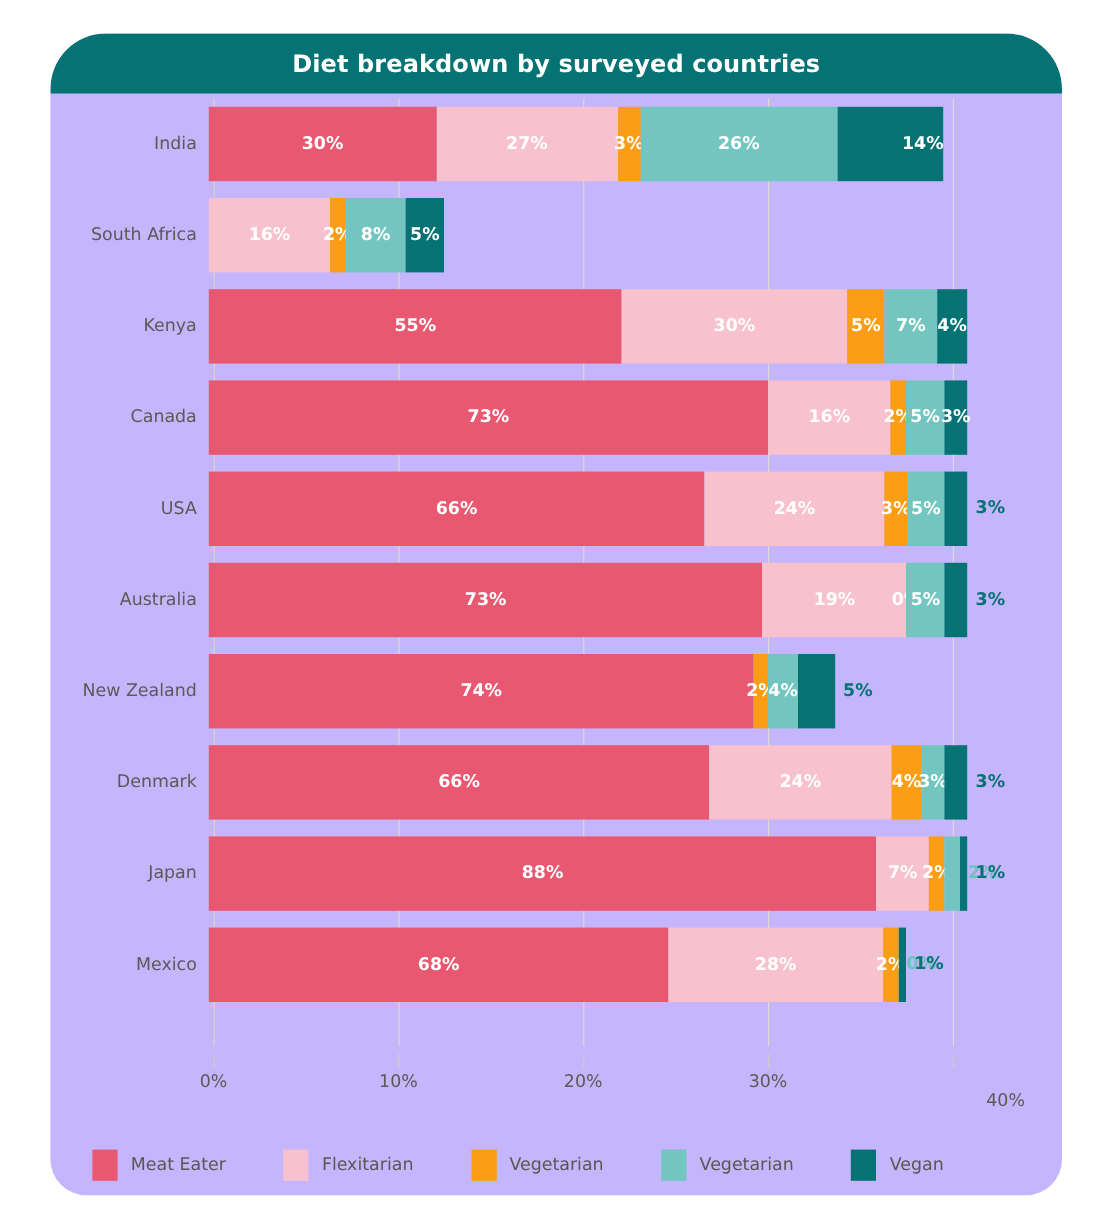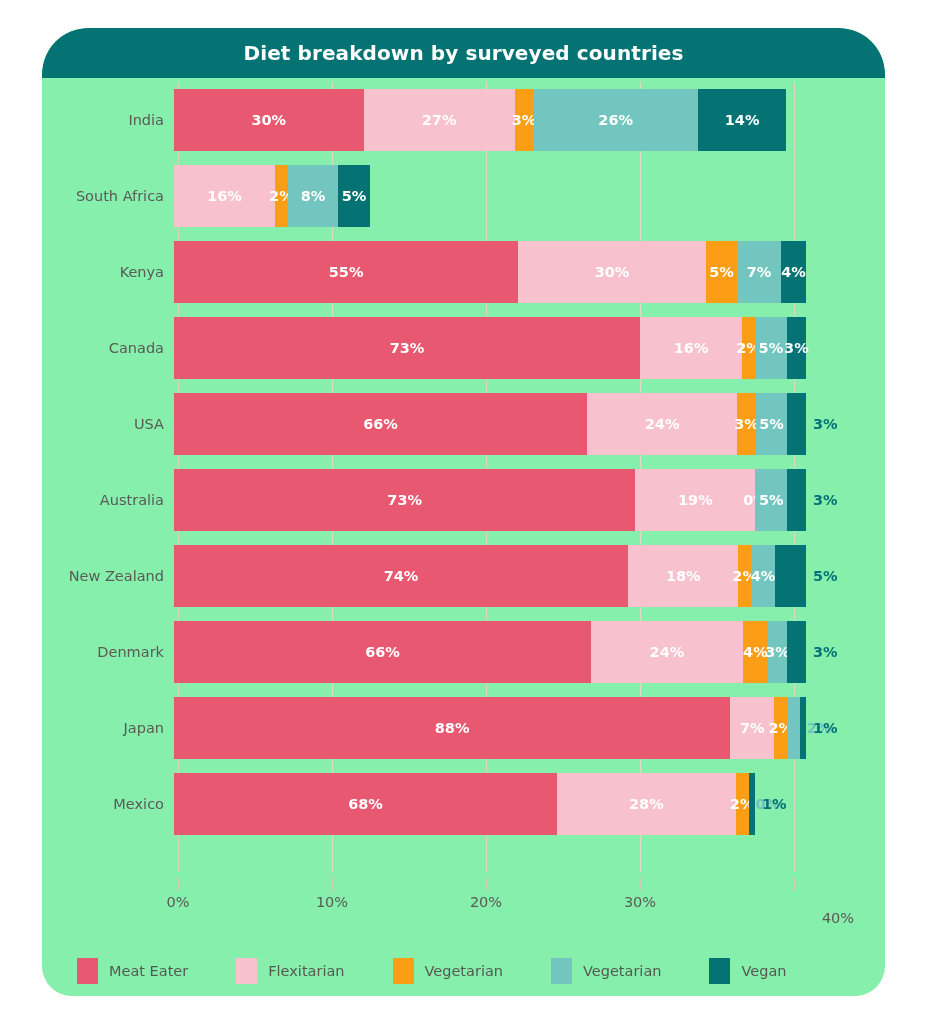--- a/index.html
+++ b/index.html
@@ -8,21 +8,21 @@
     width: 927px; height: 1024px;
     background: #ffffff;
     font-family: "DejaVu Sans", "Liberation Sans", sans-serif;
     overflow: hidden;
   }
 
   #card {
     position: absolute;
     left: 42px; top: 28px;
     width: 843px; height: 968px;
-    background: #86efac;
+    background: #c4b5fd;
     border-radius: 46px 46px 30px 30px;
     overflow: hidden;
   }
 
   #header {
     position: absolute;
     left: 0; top: 0;
     width: 843px; height: 50px;
     background: #057373;
     display: flex; align-items: center; justify-content: center;
@@ -198,21 +198,21 @@
               </div>
               <div class="seg" style="width: 151px; background: rgb(248, 193, 206);">
                 <span class="seg-label inside">27%</span>
               </div>
               <div class="seg" style="width: 18.96px; background: rgb(251, 158, 22);">
                 <span class="seg-label inside">3%</span>
               </div>
               <div class="seg" style="width: 164.32px; background: rgb(115, 198, 191);">
                 <span class="seg-label inside">26%</span>
               </div>
-              <div class="seg" style="width: 88.48px; background: rgb(5, 115, 115);">
+              <div class="seg" style="width: 88.48px; background: rgb(5, 115, 115); justify-content: flex-end;">
                 <span class="seg-label inside">14%</span>
               </div>
             </div>
           </div>
         </div>
         <div class="row">
           <div class="row-label">South Africa</div>
           <div class="bar-wrap">
             <div class="bar">
               <div class="seg" style="width: 101.12px; background: rgb(248, 193, 206);">
@@ -317,23 +317,20 @@
               </div>
             </div>
           </div>
         </div>
         <div class="row">
           <div class="row-label">New Zealand</div>
           <div class="bar-wrap">
             <div class="bar">
               <div class="seg" style="width: 454.058px; background: rgb(232, 88, 112);">
                 <span class="seg-label inside">74%</span>
-              </div>
-              <div class="seg" style="width: 110.447px; background: rgb(248, 193, 206);">
-                <span class="seg-label inside">18%</span>
               </div>
               <div class="seg" style="width: 12.2718px; background: rgb(251, 158, 22);">
                 <span class="seg-label inside">2%</span>
               </div>
               <div class="seg" style="width: 24.5437px; background: rgb(115, 198, 191);">
                 <span class="seg-label inside">4%</span>
               </div>
               <div class="seg" style="width: 30.6796px; background: rgb(5, 115, 115);">
                 <span class="seg-label outside dteal">5%</span>
               </div>

